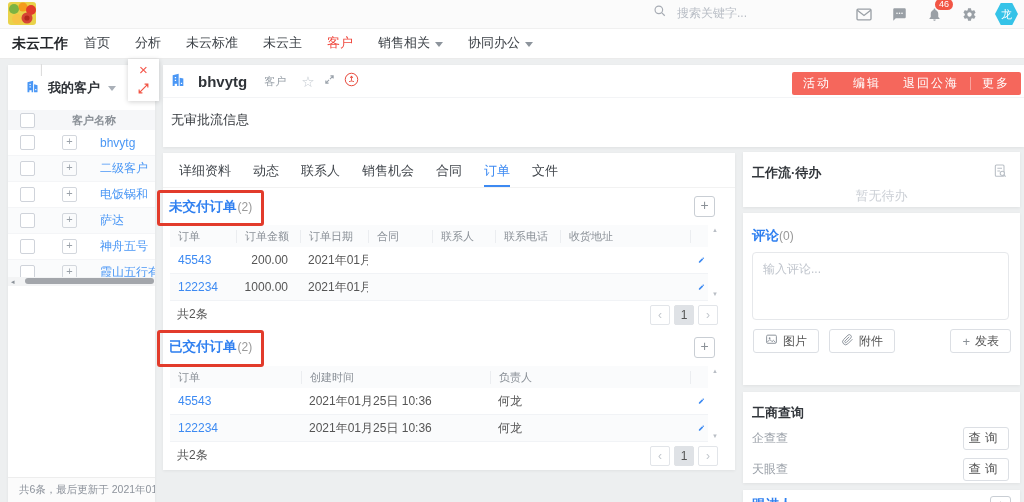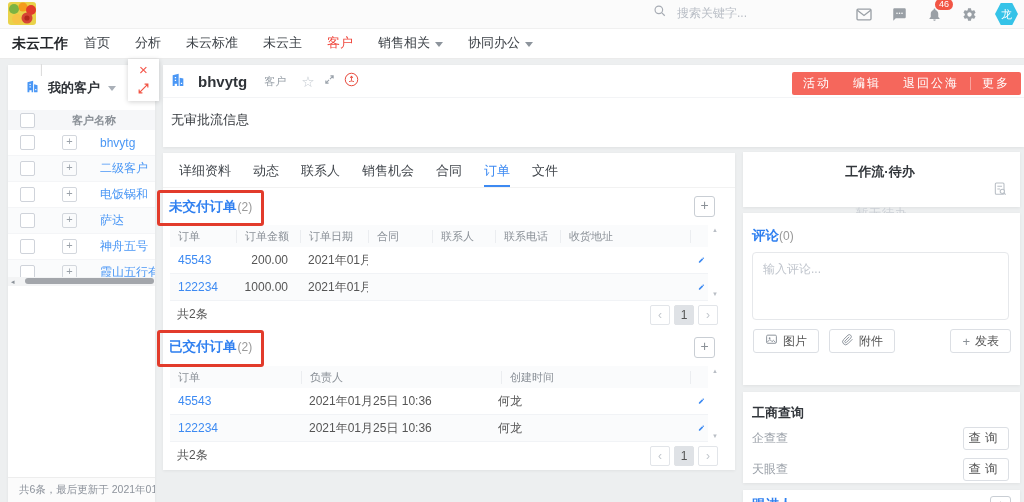--- a/index.html
+++ b/index.html
@@ -88,21 +88,21 @@
   .t-foot{height:27px;display:flex;align-items:center;padding:0 17px 0 14px;font-size:12px;color:#555;}
   .pager{margin-left:auto;display:flex;gap:4px;}
   .pg{width:18px;height:18px;border:1px solid #e2e5e9;background:#fff;color:#c2c7cd;font-size:12px;border-radius:2px;
     display:flex;align-items:center;justify-content:center;}
   .pg.cur{background:#dfe2e6;border-color:#dfe2e6;color:#555;}
   
   .annot{position:absolute;border:3px solid #e23b2b;border-radius:3px;z-index:40;pointer-events:none;}
   
   .rcard{left:743px;width:277px;}
   #wfcard{top:152px;height:55px;}
-  .wf-head{display:flex;align-items:center;padding:11px 12px 0 9px;flex-direction:column;}
+  .wf-head{display:flex;align-items:center;padding:11px 12px 0 9px;}
   .wf-title{font-size:13px;font-weight:bold;color:#33373c;}
   .wf-ic{margin-left:auto;}
   .wf-empty{text-align:center;color:#ccd0d6;font-size:13px;margin-top:5px;}
   #cmtcard{top:213px;height:172px;}
   .cmt-head{padding:14px 0 0 9px;}
   .cmt-title{font-size:13.5px;font-weight:bold;color:#3080f0;}
   .cmt-count{font-size:12px;color:#999;}
   textarea.cmt-input{position:absolute;left:9px;top:39px;width:257px;height:68px;border:1px solid #e6e8eb;border-radius:4px;
     resize:none;font-family:inherit;font-size:12px;color:#555;padding:8px 10px;box-sizing:border-box;outline:none;}
   textarea.cmt-input::placeholder{color:#bfc4cc;}
@@ -392,22 +392,22 @@
   <div class="sec-hdr" style="height:38px;">
     <span class="sec-title">已交付订单</span>
     <span class="sec-count">(2)</span>
     <span class="add-btn">+</span>
   </div>
   <div class="tbl" id="tbl-delivered">
     <span class="vsb" style="top:2px;">▲</span>
     <span class="vsb" style="top:67px;">▼</span>
   <div class="t-head">
         <span class="t-cell" style="width: 131px;">订单</span>
+        <span class="t-cell" style="width: 189px;">创建时间</span>
         <span class="t-cell" style="width: 200px;">负责人</span>
-        <span class="t-cell" style="width: 189px;">创建时间</span>
         <span class="t-cell" style="width: 18px;"></span>
       </div>
       <div class="t-row">
         <span class="t-cell" style="width: 131px;"><a class="t-link">45543</a></span>
         <span class="t-cell" style="width: 189px;">2021年01月25日 10:36</span>
         <span class="t-cell" style="width: 200px;">何龙</span>
         <span class="t-cell t-edit" style="width: 18px;">
           <svg width="12" height="12" viewBox="0 0 24 24">
             <path fill="#3d8af2" d="M3 17.25V21h3.75L17.8 9.94l-3.75-3.75L3 17.25zM20.7 7.04c.39-.39.39-1.02 0-1.41l-2.34-2.34c-.39-.39-1.02-.39-1.41 0l-1.83 1.83 3.75 3.75 1.83-1.83z"></path>
           </svg>

